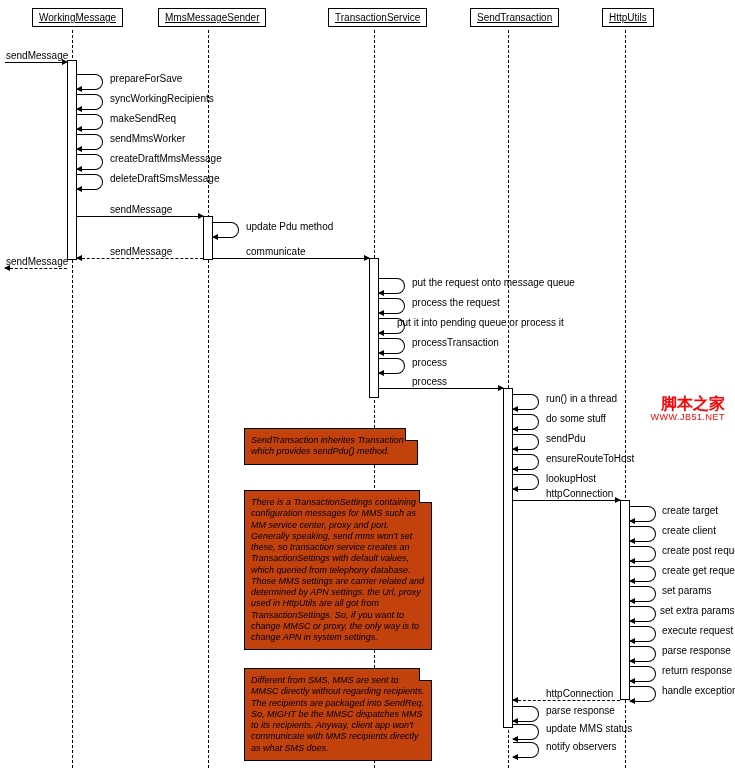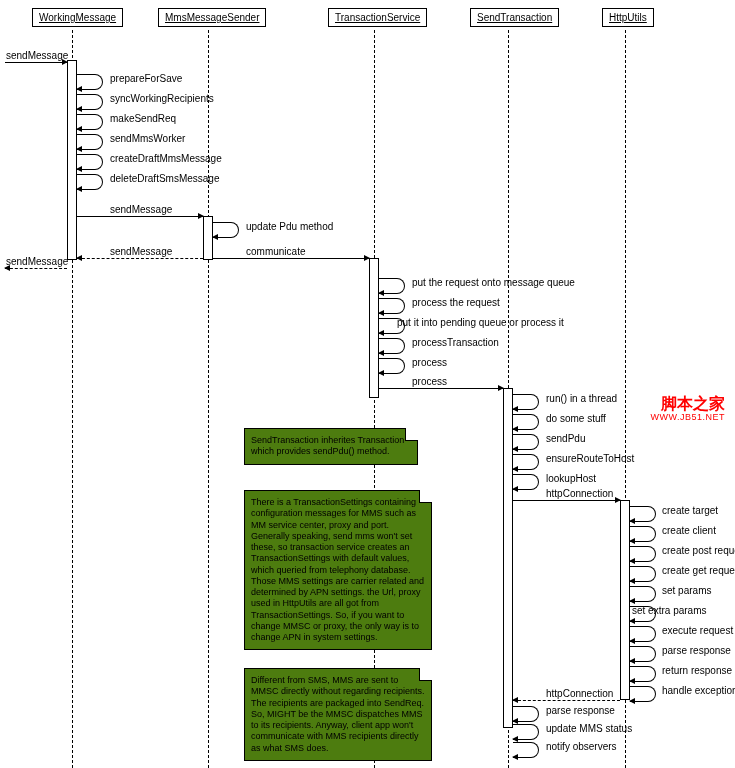--- a/index.html
+++ b/index.html
@@ -84,21 +84,22 @@
     border-right: 6px solid #000;
     border-top: 3px solid transparent;
     border-bottom: 3px solid transparent;
   }
   .note {
     position: absolute;
     border: 1px solid #000;
     padding: 6px;
     font-size: 9px;
     line-height: 1.25;
-    background: #4d7c0f;
+    background: #c2410c;
+    font-style: italic;
   }
   .note::before {
     content: '';
     position: absolute;
     top: -1px;
     right: -1px;
     width: 12px;
     height: 12px;
     border-left: 1px solid #000;
     border-bottom: 1px solid #000;
@@ -228,21 +229,21 @@
 <div class="self-loop" style="left:630px; top:546px"></div>
 <div class="msg-label" style="left:662px; top:545px">create post request</div>
 
 <div class="self-loop" style="left:630px; top:566px"></div>
 <div class="msg-label" style="left:662px; top:565px">create get request</div>
 
 <div class="self-loop" style="left:630px; top:586px"></div>
 <div class="msg-label" style="left:662px; top:585px">set params</div>
 
 <div class="self-loop" style="left:630px; top:606px"></div>
-<div class="msg-label" style="left:632px; top:605px">set extra params</div>
+<div class="msg-label" style="left:660px; top:605px">set extra params</div>
 
 <div class="self-loop" style="left:630px; top:626px"></div>
 <div class="msg-label" style="left:662px; top:625px">execute request</div>
 
 <div class="self-loop" style="left:630px; top:646px"></div>
 <div class="msg-label" style="left:662px; top:645px">parse response</div>
 
 <div class="self-loop" style="left:630px; top:666px"></div>
 <div class="msg-label" style="left:662px; top:665px">return response</div>
 

